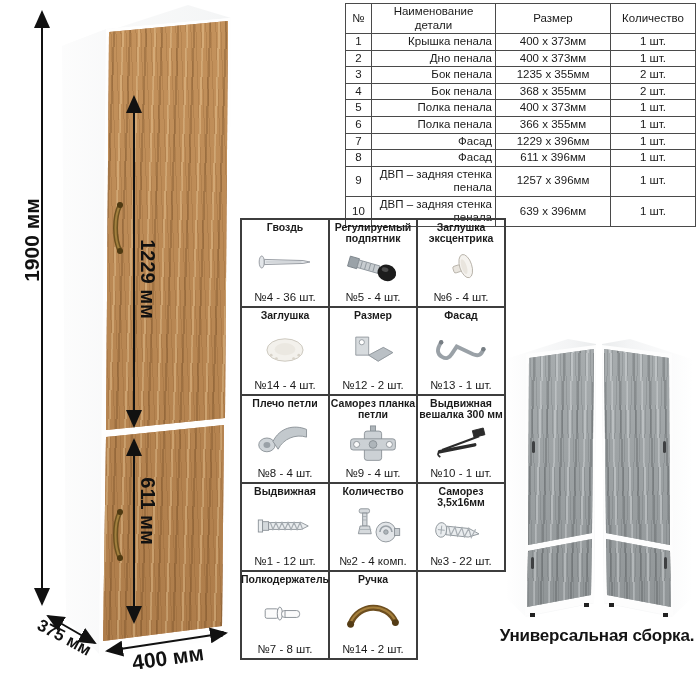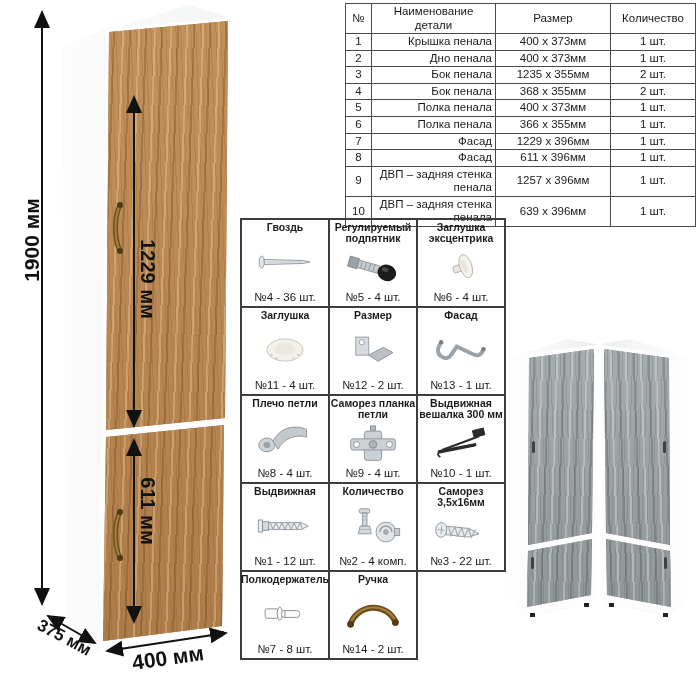--- a/index.html
+++ b/index.html
@@ -270,21 +270,21 @@
               <div class="hw-icon">
                 <svg width="62" height="42" viewBox="0 0 72 48">
                   <ellipse cx="36" cy="24" rx="21" ry="13" fill="#f3f1ec" stroke="#c6c1b7"></ellipse>
                   <ellipse cx="36" cy="23" rx="12" ry="7" fill="#ebe8e1"></ellipse>
                   <circle cx="20" cy="30" r="1.6" fill="#d8d3c9"></circle>
                   <circle cx="52" cy="30" r="1.6" fill="#d8d3c9"></circle>
                   <circle cx="26" cy="34" r="1.6" fill="#d8d3c9"></circle>
                   <circle cx="46" cy="34" r="1.6" fill="#d8d3c9"></circle>
                 </svg>
               </div>
-              <div class="hw-qty">№11 - 4 шт.</div>
+              <div class="hw-qty">№14 - 4 шт.</div>
             </div>
           </td>
           <td>
             <div class="hw-cell">
               <div class="hw-title">Размер</div>
               <div class="hw-icon">
                 <svg width="62" height="42" viewBox="0 0 72 48">
                   <g fill="#d7dbde" stroke="#8d949a">
                     <path d="M16,9 h15 v21 h-15 z"></path>
                     <circle cx="23" cy="15" r="3" fill="#fff"></circle>
@@ -466,14 +466,15 @@
       <div class="mini-body"></div>
       <div class="mini-front"></div>
       <div class="mini-door-u graywood"></div>
       <div class="mini-door-l graywood"></div>
       <div class="mini-handle" style="left:28px;top:104px;"></div>
       <div class="mini-handle" style="left:27px;top:220px;"></div>
       <div class="mini-foot" style="left:26px;top:276px;"></div>
       <div class="mini-foot" style="left:80px;top:266px;"></div>
     </div>
   </div>
+  <div class="caption">Универсальная сборка.</div>
 
 </div>
 
 </body></html>

